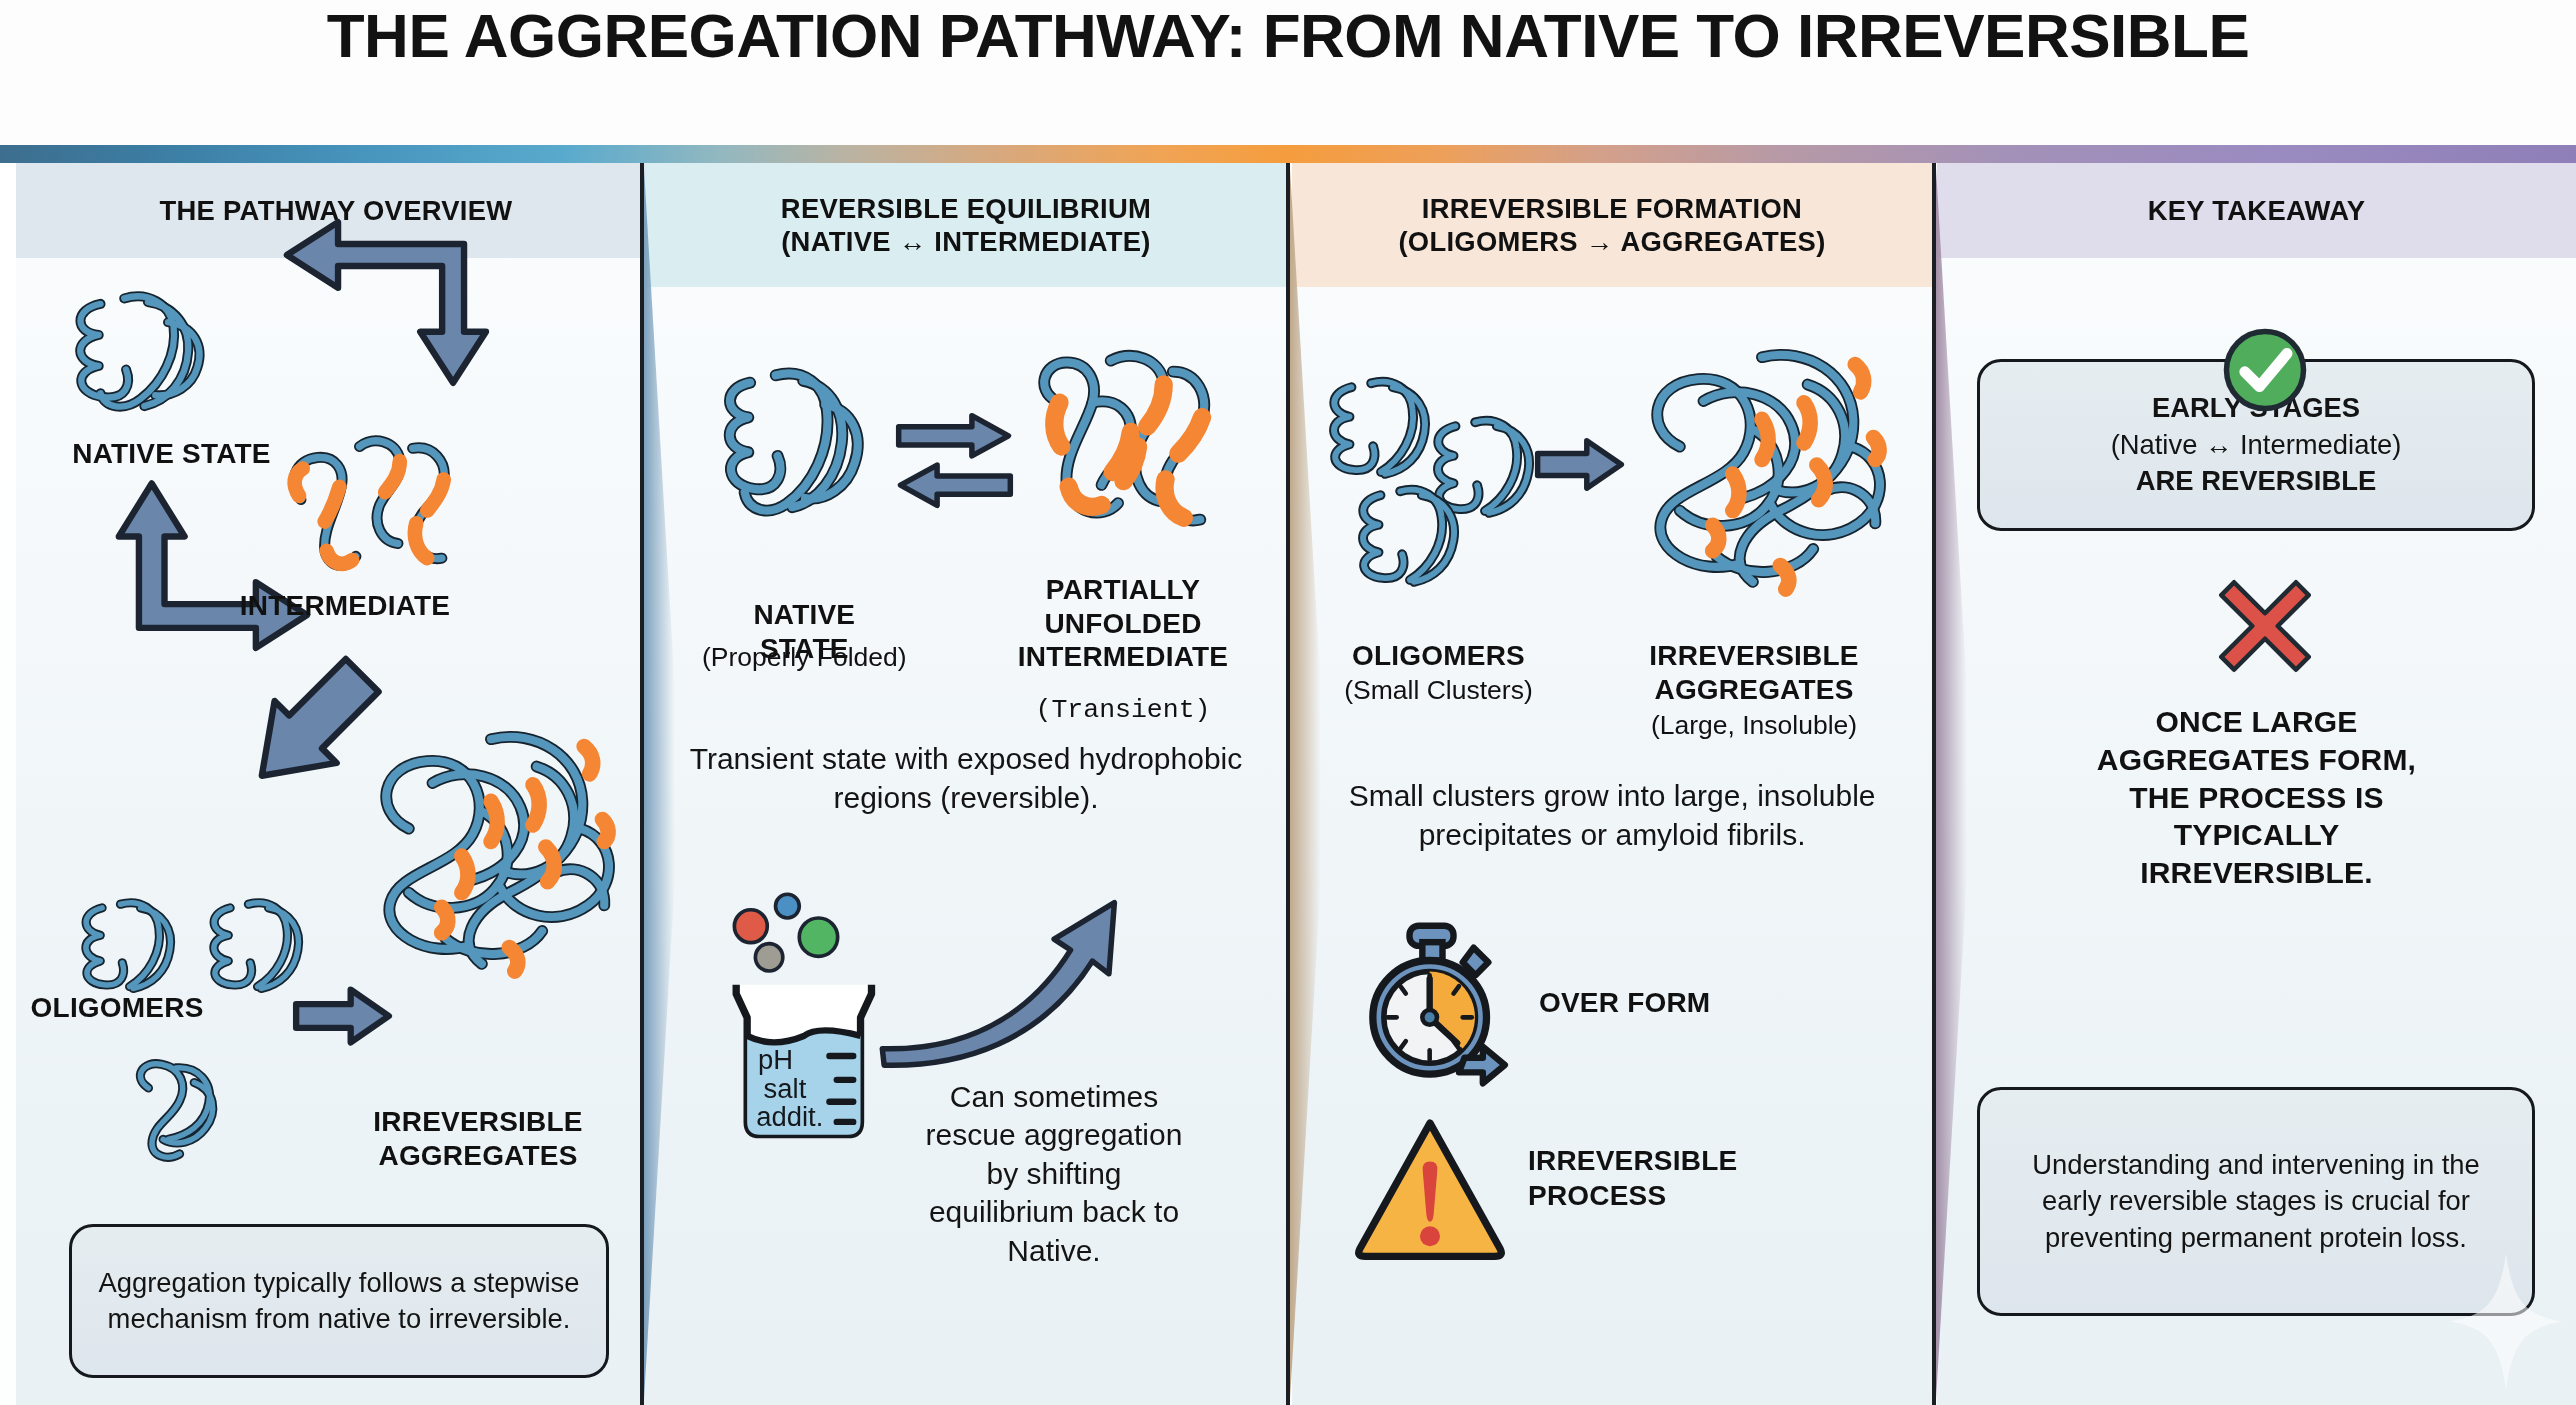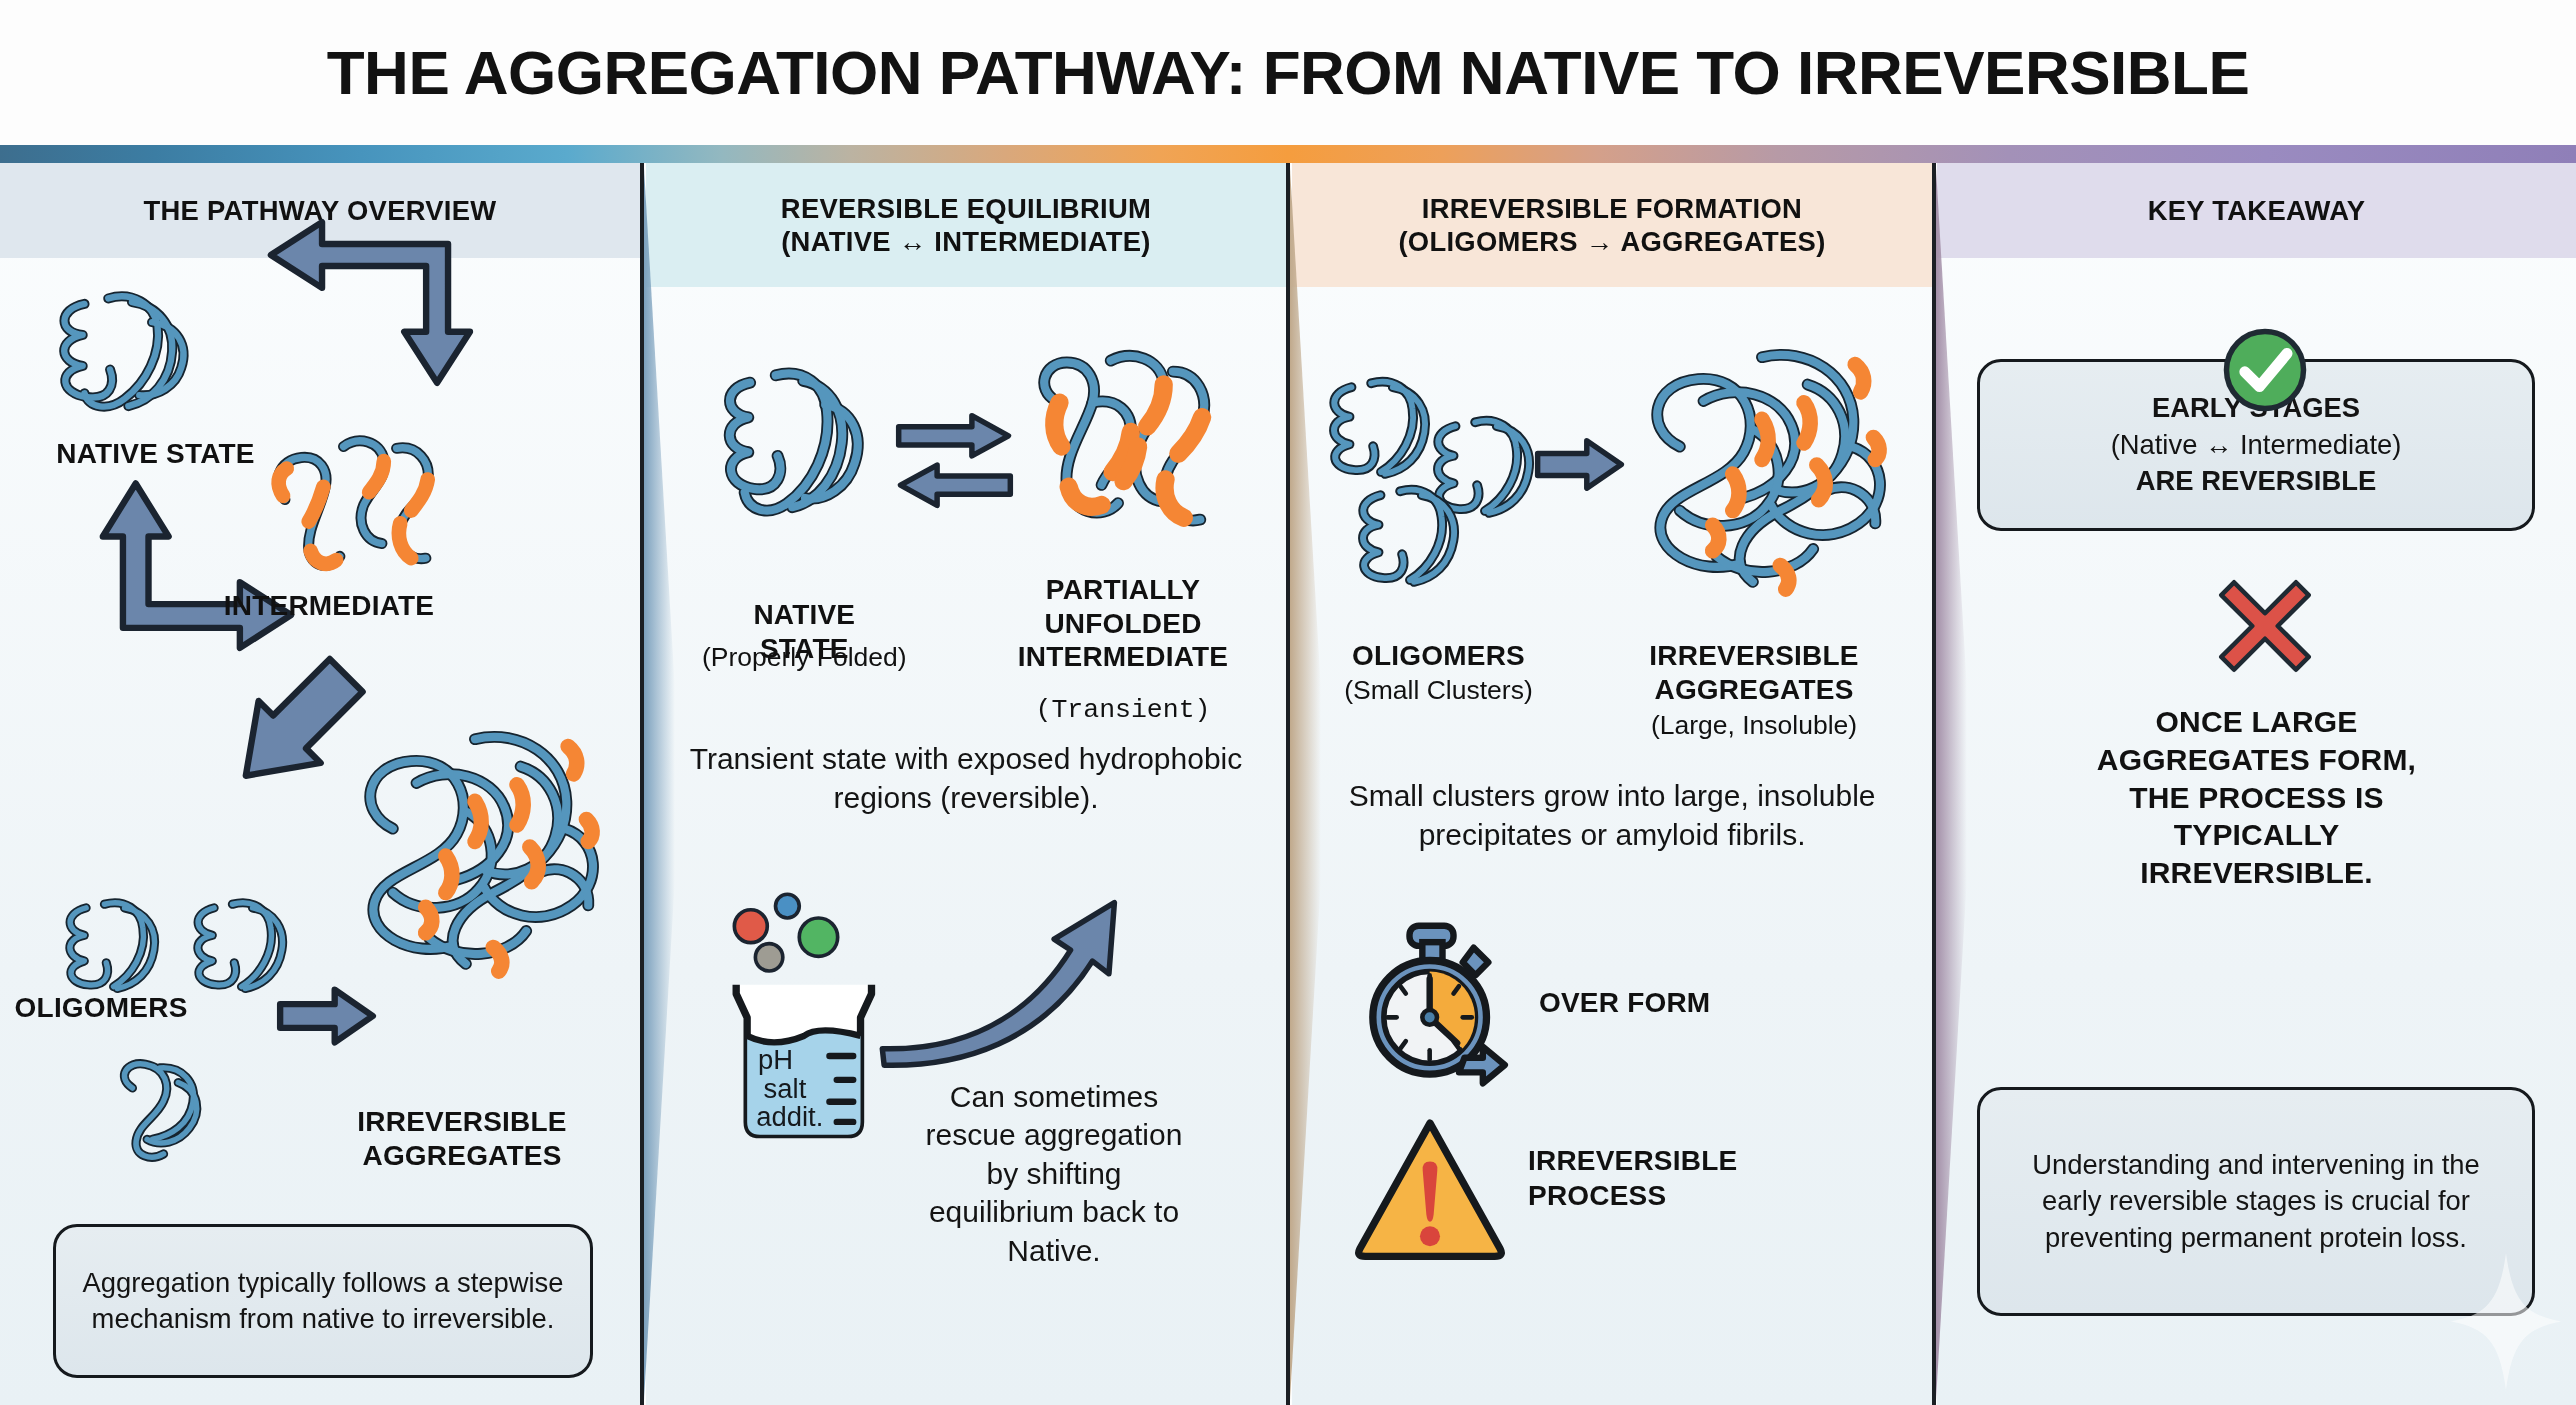--- a/index.html
+++ b/index.html
@@ -12,21 +12,21 @@
 
   .poster {
     position: relative;
     width: 2576px; height: 1405px;
     background: linear-gradient(180deg,#ffffff 0%, #fdfefe 100%);
   }
 
   
   .title-bar {
     position: absolute; left: 0; top: 0; width: 2576px; height: 145px;
-    display: flex; align-items: center; justify-content: center;
+    display: flex; justify-content: center;
     background: #fdfdfd;
   }
   .title-text {
     font-size: 62px; font-weight: 700; letter-spacing: -0.5px;
     color: #121212; text-align: center;
     font-family: "Liberation Sans", sans-serif;
     white-space: nowrap;
   }
 
   
@@ -44,21 +44,21 @@
   }
 
   
   .columns { position: absolute; left: 0; top: 163px; width: 2576px; height: 1242px; }
 
   .col {
     position: absolute; top: 0; height: 1242px;
     background: linear-gradient(180deg,#fbfdfe 0%, #eef4f7 65%, #e9f1f5 100%);
     overflow: hidden;
   }
-  .col-1 { left: 0px;    width: 640px; }
+  .col-1 { left: 16px;    width: 640px; }
   .col-2 { left: 646px;  width: 640px; }
   .col-3 { left: 1292px; width: 640px; }
   .col-4 { left: 1937px; width: 639px; }
 
   .col-head {
     position: absolute; left: 0; top: 0; width: 100%;
     display: flex; align-items: center; justify-content: center;
     text-align: center; padding: 0 12.8px;
   }
   .col-head span {

